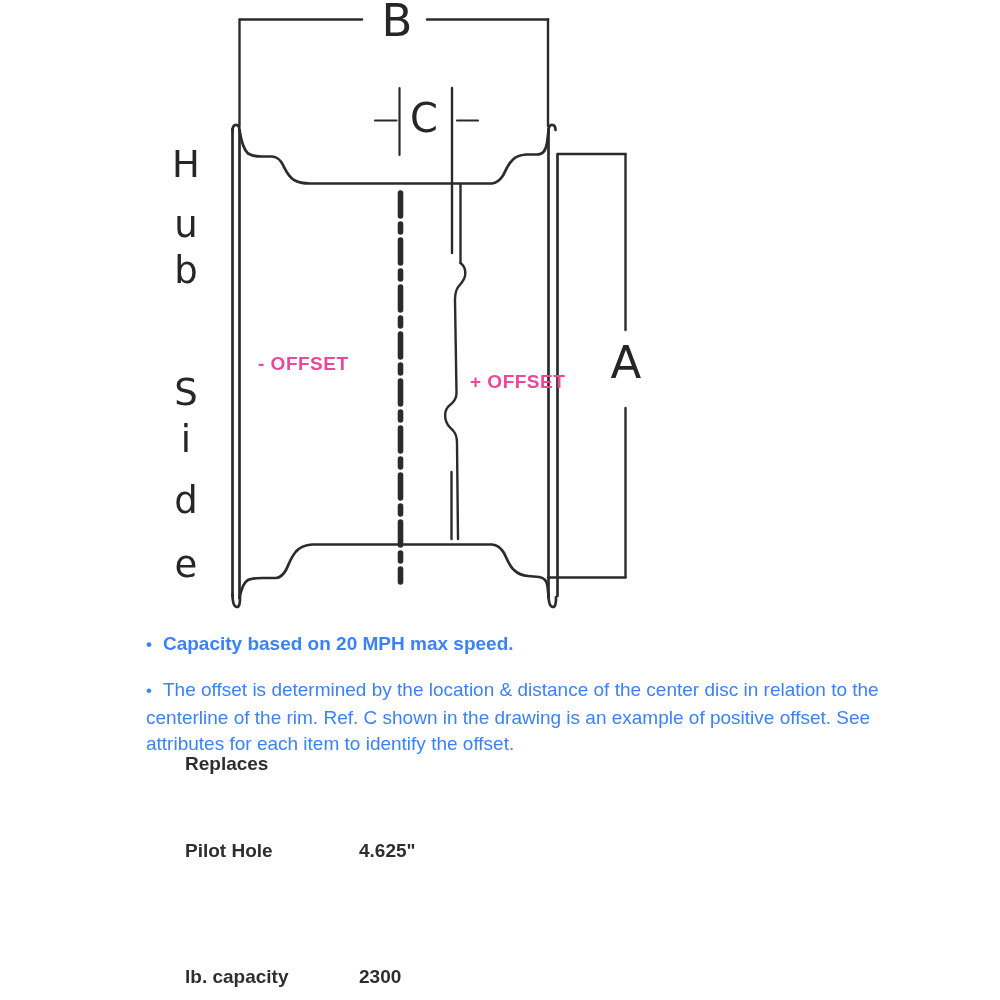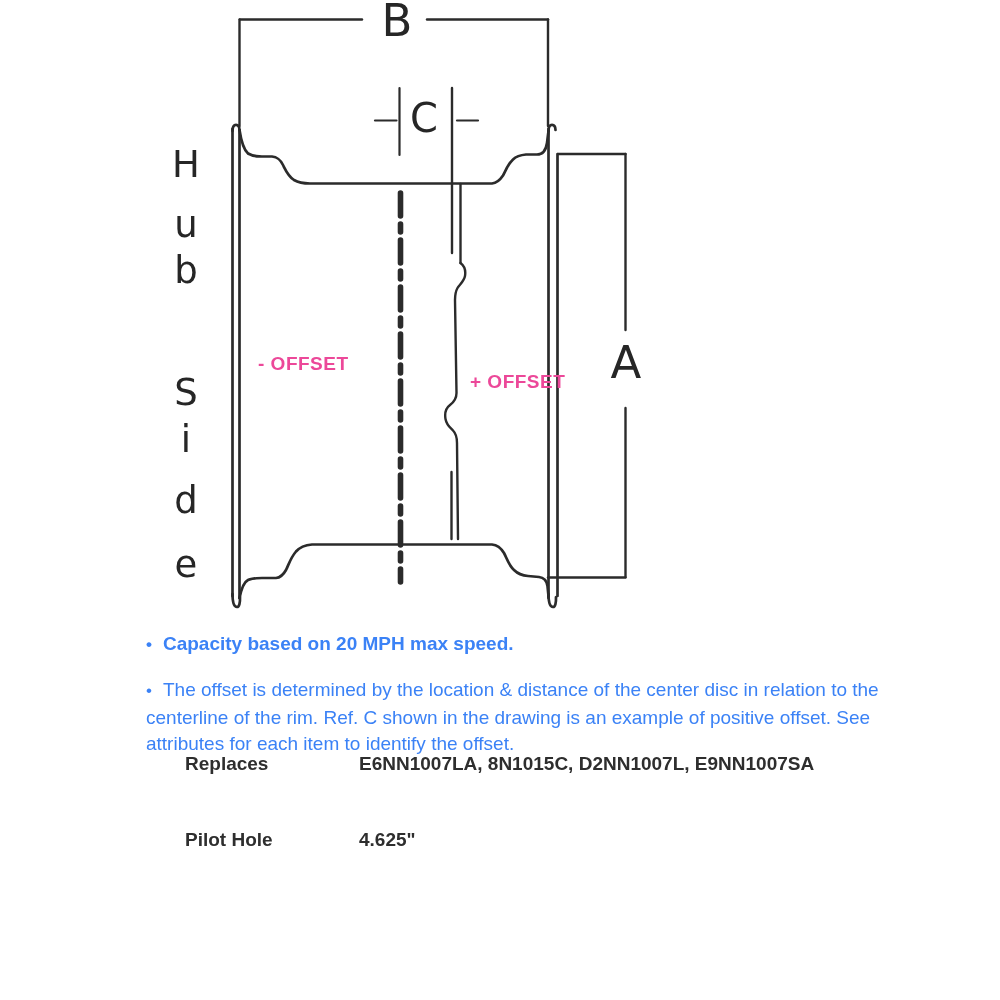--- a/index.html
+++ b/index.html
@@ -30,21 +30,21 @@
   .note{
     position:absolute;left:146px;font-size:19px;line-height:26.5px;color:#3b82f6;
   }
   .note-1{top:631px;width:620px;font-weight:700;}
   .note-2{top:677px;width:748px;font-weight:400;}
   .note .bullet{margin-right:11px;font-size:17px;}
   .specs{position:absolute;left:146px;top:753px;width:760px;height:240px;}
   .spec-row{position:absolute;left:0;width:760px;height:22px;font-size:19px;font-weight:700;color:#2e2e2e;white-space:nowrap;margin-left:39px;}
   .spec-row .spec-label{position:absolute;left:0;top:0;}
   .spec-row .spec-value{position:absolute;left:174px;top:0;}
-  .r0{top:0px;}.r1{top:43px;}.r2{top:76px;text-align:center;}.r3{top:130px;}.r4{top:172px;}.r5{top:213px;}
+  .r0{top:0px;}.r1{top:43px;}.r2{top:87px;text-align:center;}.r3{top:130px;}.r4{top:172px;}.r5{top:213px;}
 </style>
 </head>
 <body>
 
 <div class="page">
 
   <svg class="drawing-svg" width="1000" height="630" viewBox="0 0 1000 630">
     <g fill="none" stroke="#2b2b2b" stroke-linecap="round" stroke-linejoin="round">
 
       <g stroke-width="2.4">
@@ -131,21 +131,24 @@
   <div class="note note-1">
     <span class="bullet">•</span><span>Capacity based on 20 MPH max speed.</span>
   </div>
   <div class="note note-2">
     <span class="bullet">•</span><span>The offset is determined by the location &amp; distance of the center disc in relation to the centerline of the rim. Ref. C shown in the drawing is an example of positive offset. See attributes for each item to identify the offset.</span>
   </div>
 
   <div class="specs">
     <div class="spec-row r0">
       <span class="spec-label">Replaces</span>
-      <span class="spec-value">E6NN1007LA, 8N1015C, D2NN1007L, E9NN1007SA</span>
     </div>
     <div class="spec-row r2">
       <span class="spec-label">Pilot Hole</span>
       <span class="spec-value">4.625"</span>
+    </div>
+    <div class="spec-row r5">
+      <span class="spec-label">lb. capacity</span>
+      <span class="spec-value">2300</span>
     </div>
   </div>
 
 </div>
 
 </body></html>

